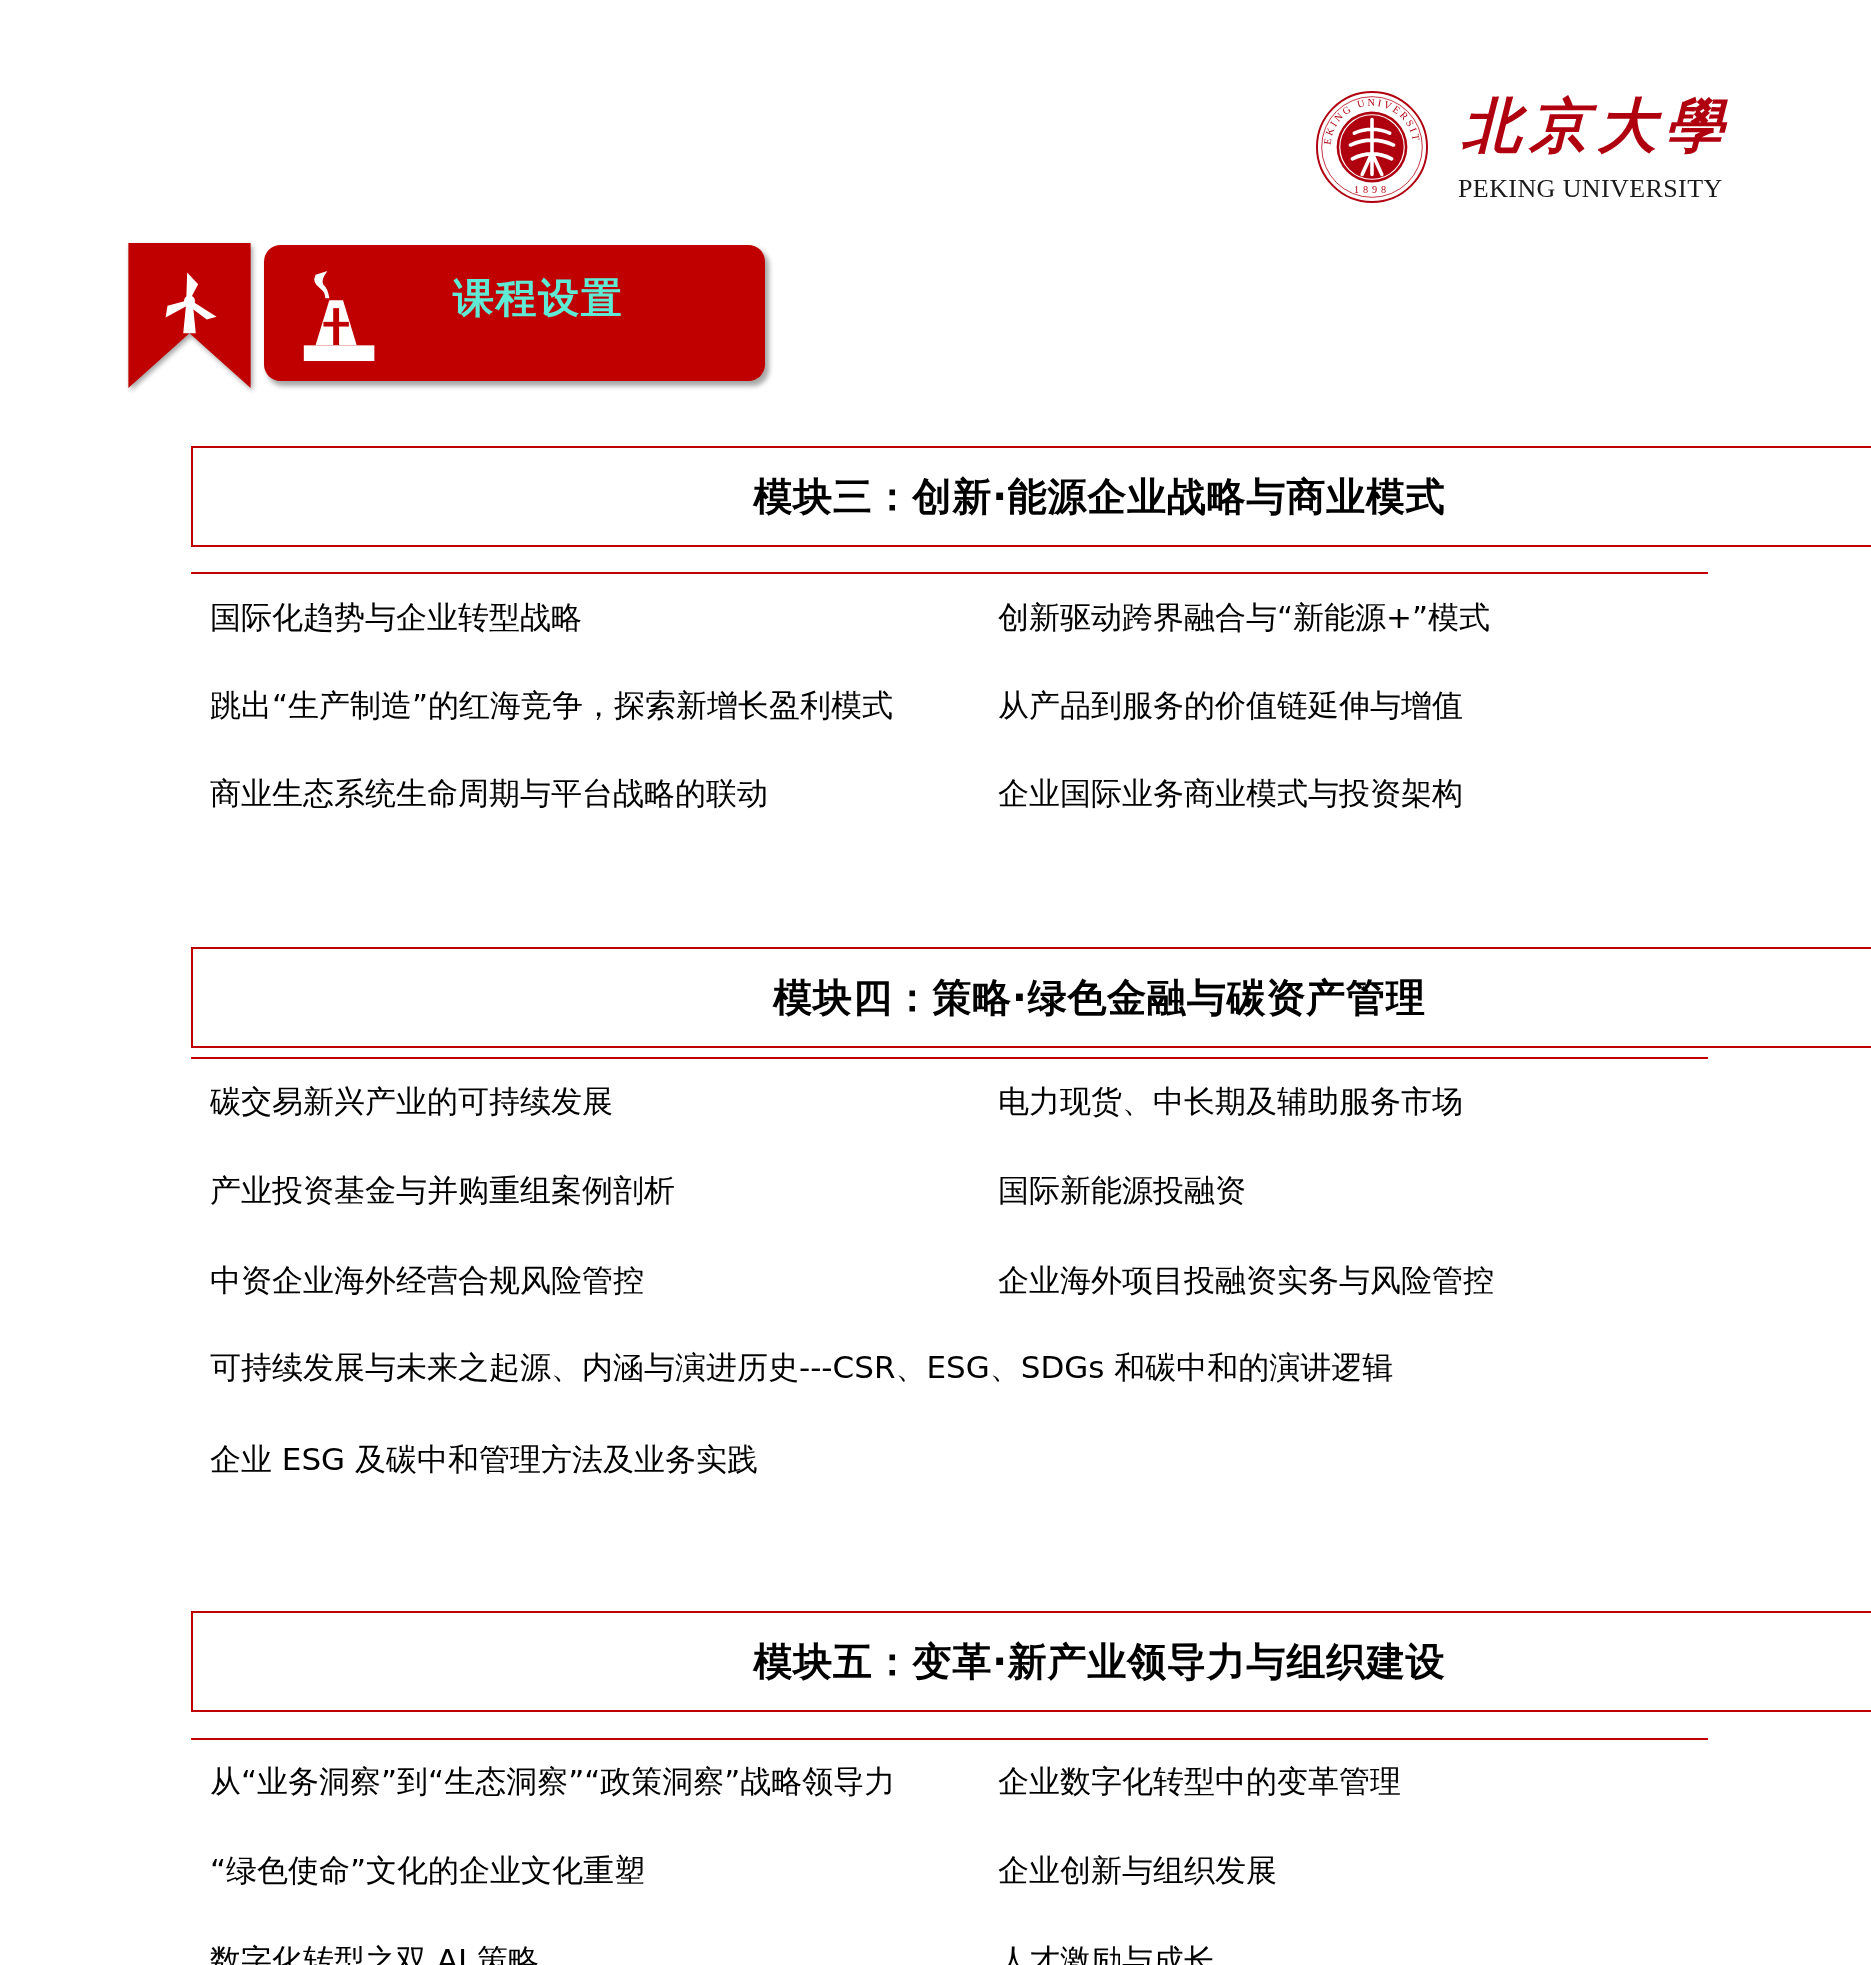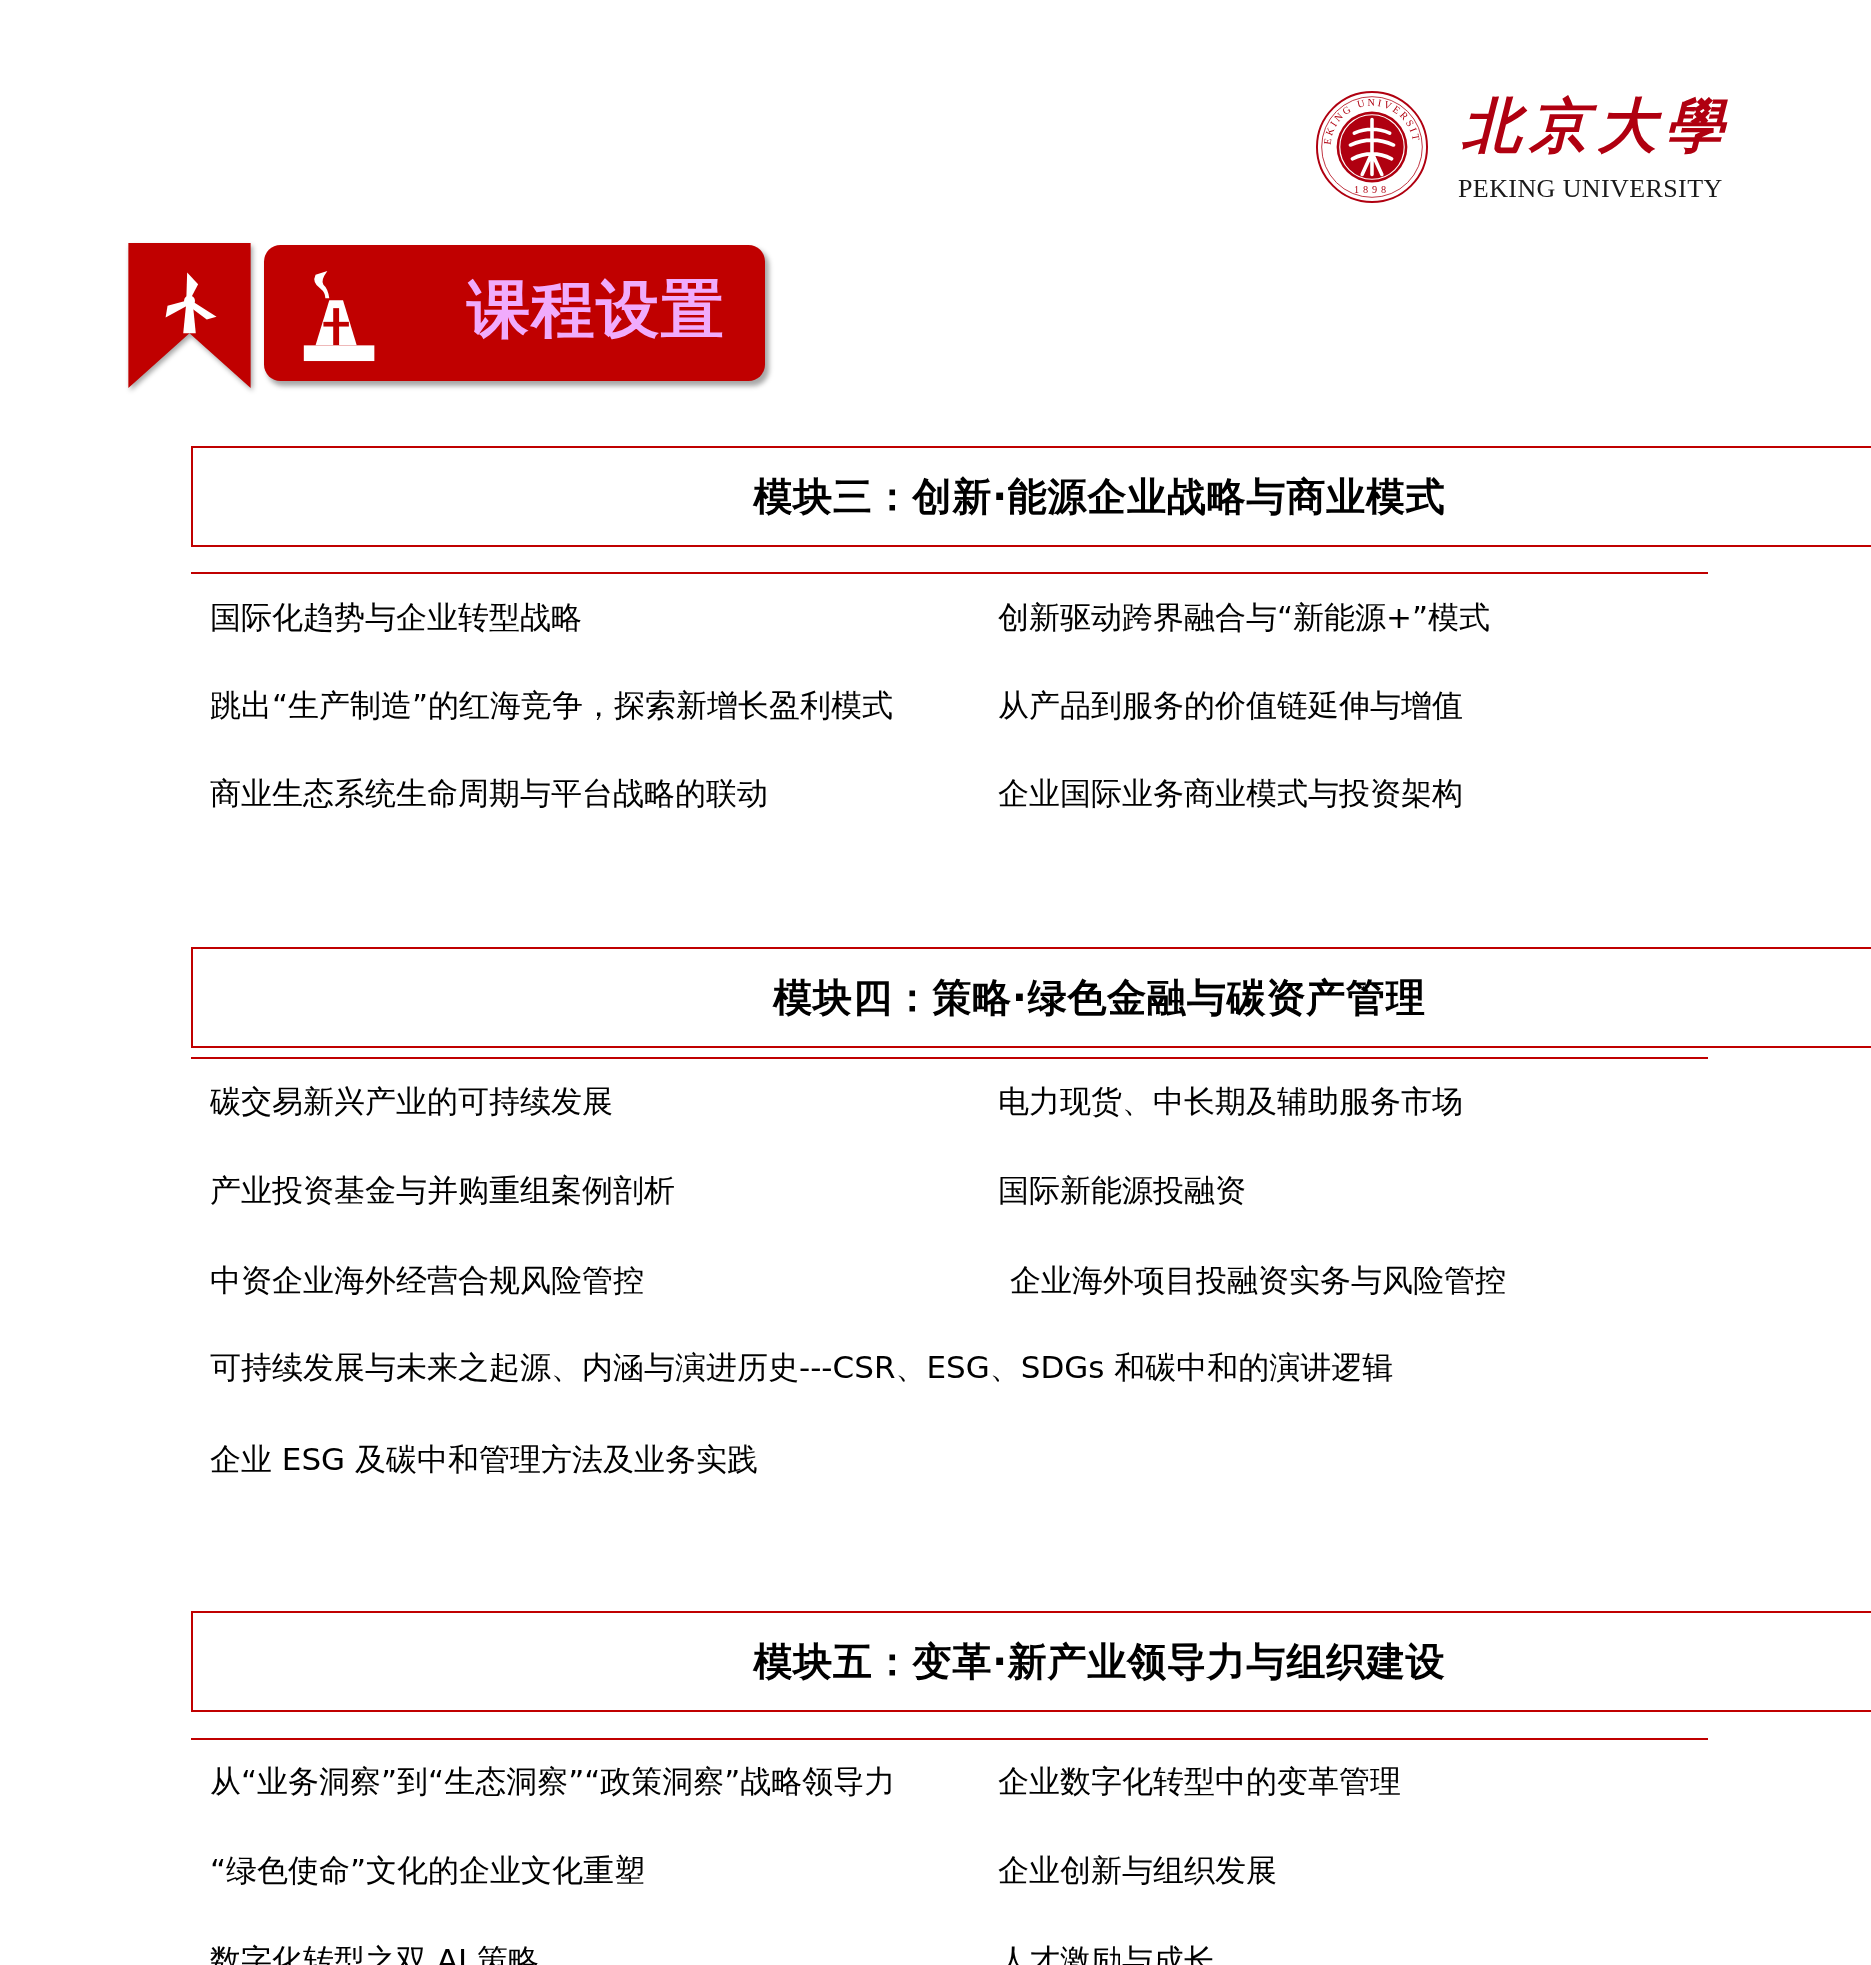--- a/index.html
+++ b/index.html
@@ -12,22 +12,22 @@
     .logo-cn { left:1462px; top:96px; font-family:"DejaVu Serif","Liberation Serif",serif;
                font-size:59px; color:#B00010; letter-spacing:8.6px; font-weight:bold; line-height:1; font-style:italic; }
     .logo-en { left:1458px; top:176px; font-family:"Liberation Serif","DejaVu Serif",serif;
                font-size:26px; color:#1a1a1a; letter-spacing:0.4px; line-height:1; }
 
     
     .bookmark { left:128px; top:243px; width:123px; height:145px; filter:drop-shadow(2.4px 3.1px 2.4px rgba(0,0,0,0.35)); }
     .banner { left:264px; top:245px; width:501px; height:136px; background:#C00000; border-radius:16.5px;
               box-shadow:3.9px 4.7px 5.5px rgba(0,0,0,0.35); }
     .banner-icon { position:absolute; left:27.5px; top:21.6px; width:102px; height:96px; }
-    .banner-title { position:absolute; left:203px; top:33px; font-family:"DejaVu Serif","Liberation Serif",serif;
-                    font-size:63px; color:#f0abfc; line-height:1; letter-spacing:1.6px; font-weight:bold; }
+    .banner-title { position:absolute; left:189px; top:33px; font-family:"DejaVu Serif","Liberation Serif",serif;
+                    font-size:41px; color:#5eead4; line-height:1; letter-spacing:1.6px; font-weight:bold; }
 
     
     .module-box { left:191px; width:1817px; border:2px solid #C00000; box-sizing:border-box;
                   display:flex; align-items:center; justify-content:center; }
     .module-title { font-size:39px; font-weight:bold; color:#000; letter-spacing:0.8px; line-height:1; }
     .sep { left:191px; width:1517px; height:2.4px; background:#C00000; }
 
     .item { font-size:31px; line-height:1; white-space:nowrap; color:#000; }
     .col-l { left:210px; }
     .col-r { left:998px; }
@@ -90,21 +90,21 @@
 <div class="abs module-box" style="top:931px;height:101px;margin-top:16px;">
   <span class="module-title">模块四：策略·绿色金融与碳资产管理</span>
 </div>
 <div class="abs sep" style="top:1057px;"></div>
 
 <div class="abs item col-l" style="top:1086px;">碳交易新兴产业的可持续发展</div>
 <div class="abs item col-l" style="top:1175px;">产业投资基金与并购重组案例剖析</div>
 <div class="abs item col-l" style="top:1265px;">中资企业海外经营合规风险管控</div>
 <div class="abs item col-r" style="top:1086px;">电力现货、中长期及辅助服务市场</div>
 <div class="abs item col-r" style="top:1175px;">国际新能源投融资</div>
-<div class="abs item col-r" style="top:1265px;margin-left:12px;">企业海外项目投融资实务与风险管控</div>
+<div class="abs item col-r" style="top:1265px;">企业海外项目投融资实务与风险管控</div>
 <div class="abs item col-l" style="top:1352px;">可持续发展与未来之起源、内涵与演进历史---CSR、ESG、SDGs 和碳中和的演讲逻辑</div>
 <div class="abs item col-l" style="top:1444px;">企业 ESG 及碳中和管理方法及业务实践</div>
 
 <div class="abs module-box" style="top:1611px;height:101px;">
   <span class="module-title">模块五：变革·新产业领导力与组织建设</span>
 </div>
 <div class="abs sep" style="top:1738px;"></div>
 
 <div class="abs item col-l" style="top:1766px;">从“业务洞察”到“生态洞察”“政策洞察”战略领导力</div>
 <div class="abs item col-l" style="top:1855px;">“绿色使命”文化的企业文化重塑</div>

